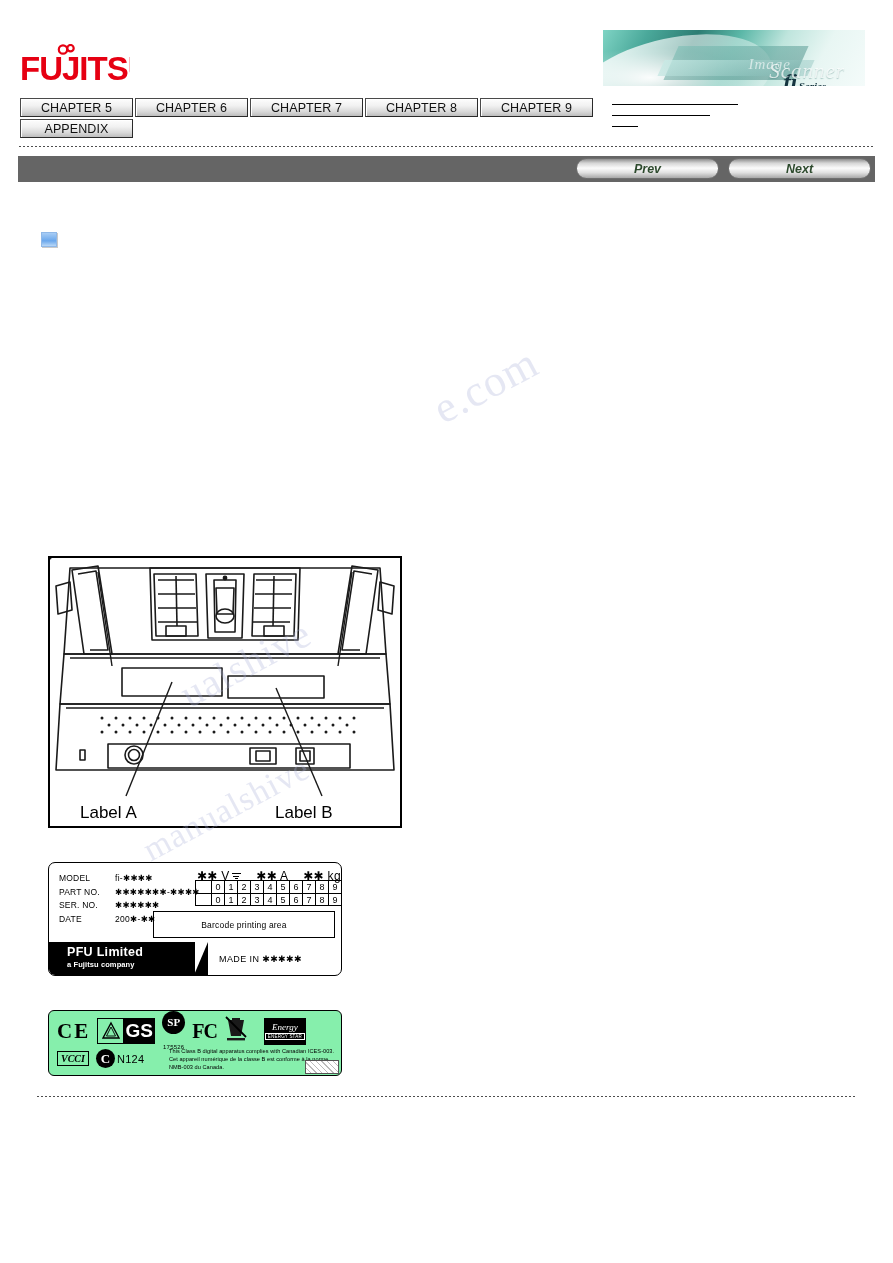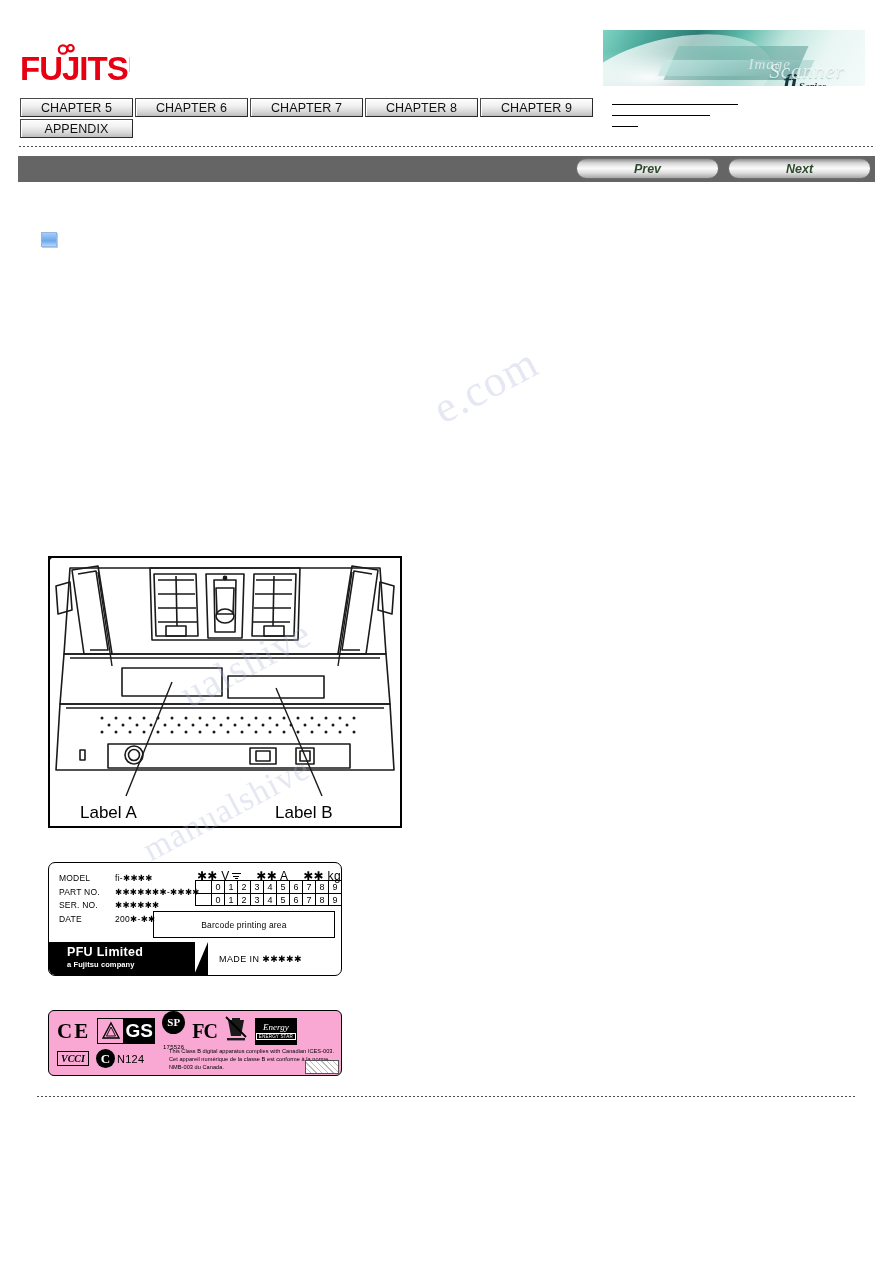--- a/index.html
+++ b/index.html
@@ -233,21 +233,21 @@
     position: absolute; left: 170px; bottom: 11px;
     font-size: 9px; letter-spacing: 0.4px;
   }
 
   
   .fig-cert {
     position: absolute; left: 48px; top: 782px;
     width: 294px; height: 66px;
     border: 1px solid #000;
     border-radius: 6px;
-    background: #f9a8d4;
+    background: #86efac;
     overflow: hidden;
   }
   .cert-row1 {
     position: absolute; left: 8px; top: 5px;
     display: flex; align-items: center; gap: 7px; height: 30px;
   }
   .cert-row2 {
     position: absolute; left: 8px; top: 38px;
     display: flex; align-items: center; gap: 7px;
   }
@@ -598,21 +598,21 @@
 
       <span>
         <svg width="24" height="27" viewBox="0 0 24 27" xmlns="http://www.w3.org/2000/svg">
           <path d="M4 4 L20 4 L17 20 L7 20 Z" fill="#1a1a1a"></path>
           <path d="M8 2 L16 2 L16 4 L8 4 Z" fill="#1a1a1a"></path>
           <path d="M2 1 L22 21" stroke="#000" stroke-width="1.8" fill="none"></path>
           <rect x="3" y="22" width="18" height="2.4" fill="#1a1a1a"></rect>
         </svg>
       </span>
 
-      <span class="estar" style="margin-left:0;justify-content:center;">
+      <span class="estar" style="margin-left:9px;justify-content:center;">
         <span class="estar-swoosh">Energy</span>
         <span class="estar-txt">ENERGY STAR</span>
       </span>
     </div>
 
     <div class="cert-row2">
       <span class="vcci-mark">VCCI</span>
       <span class="ctick">
         <span class="ctick-circle">C</span>
         <span class="ctick-n">N124</span>

